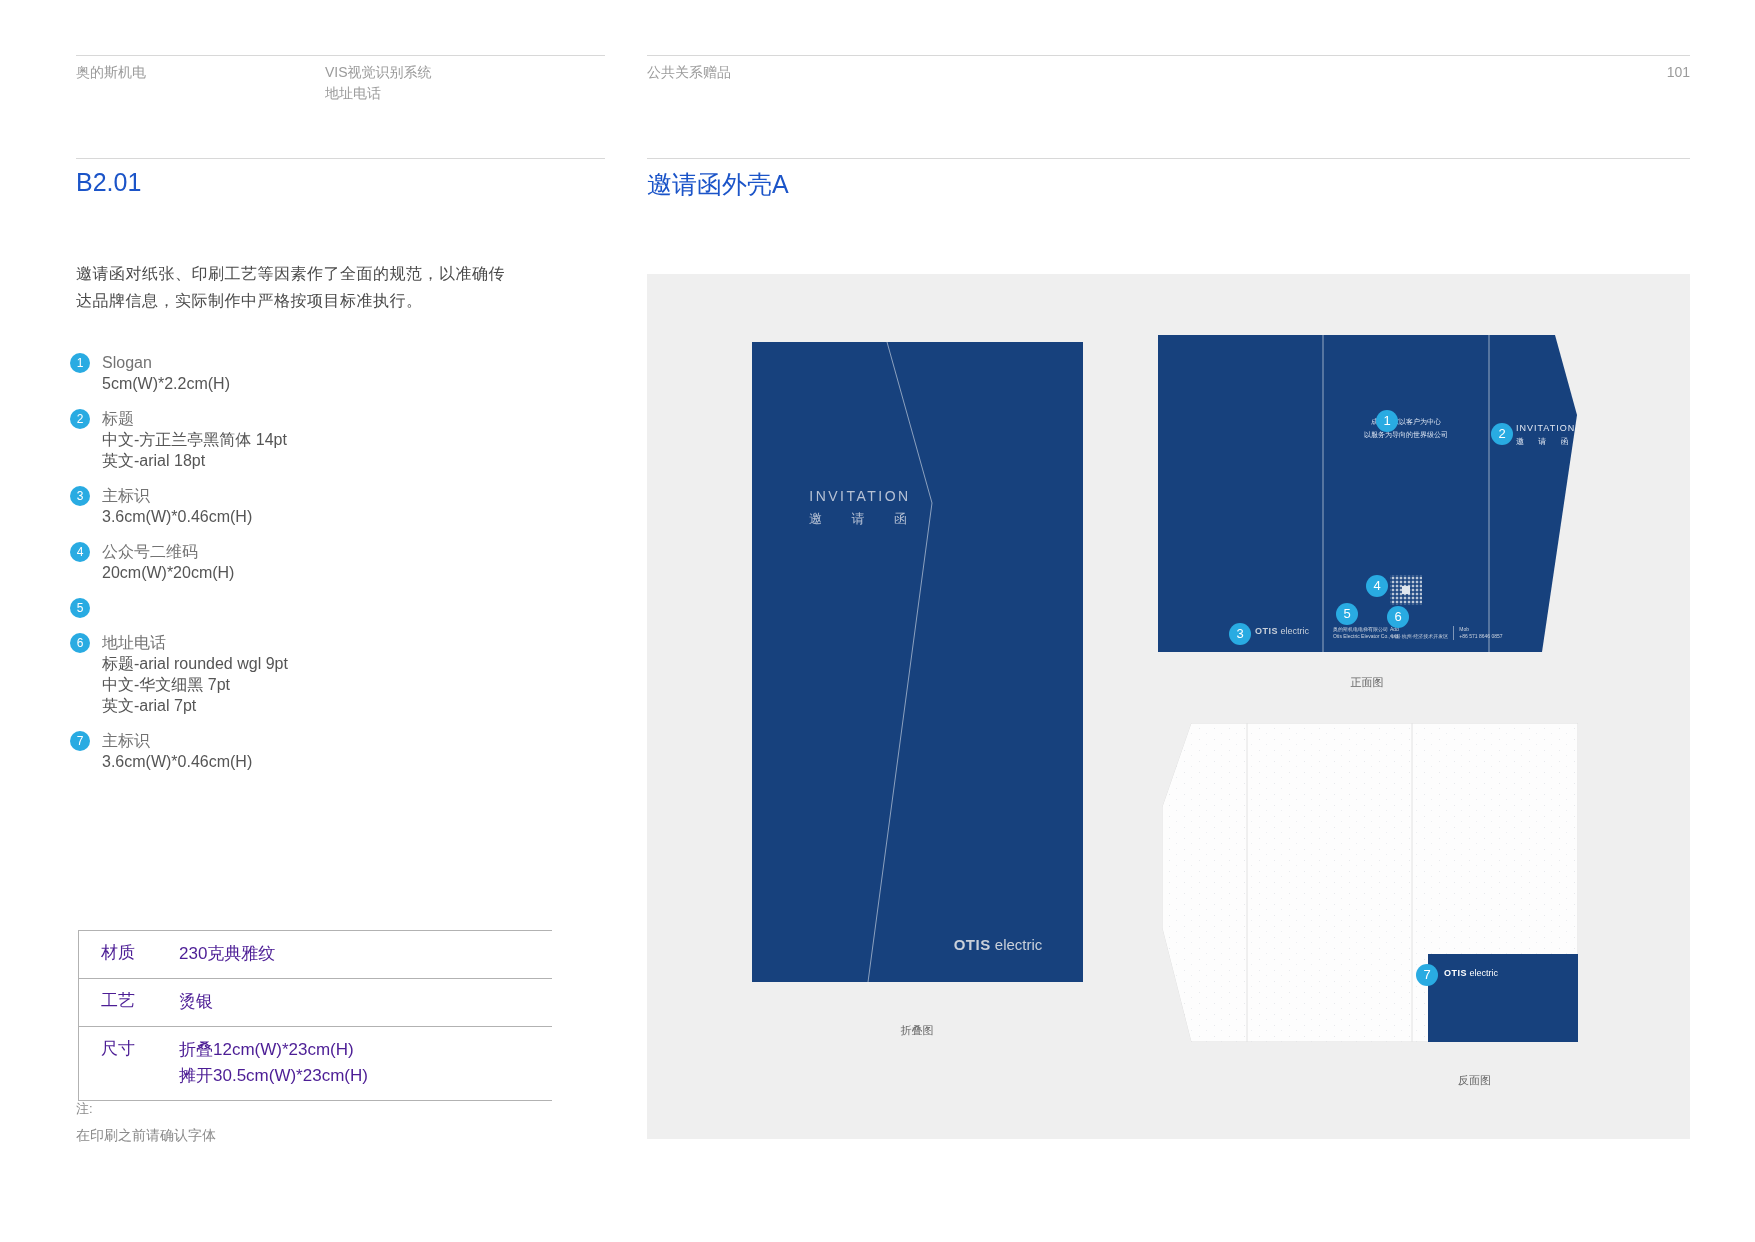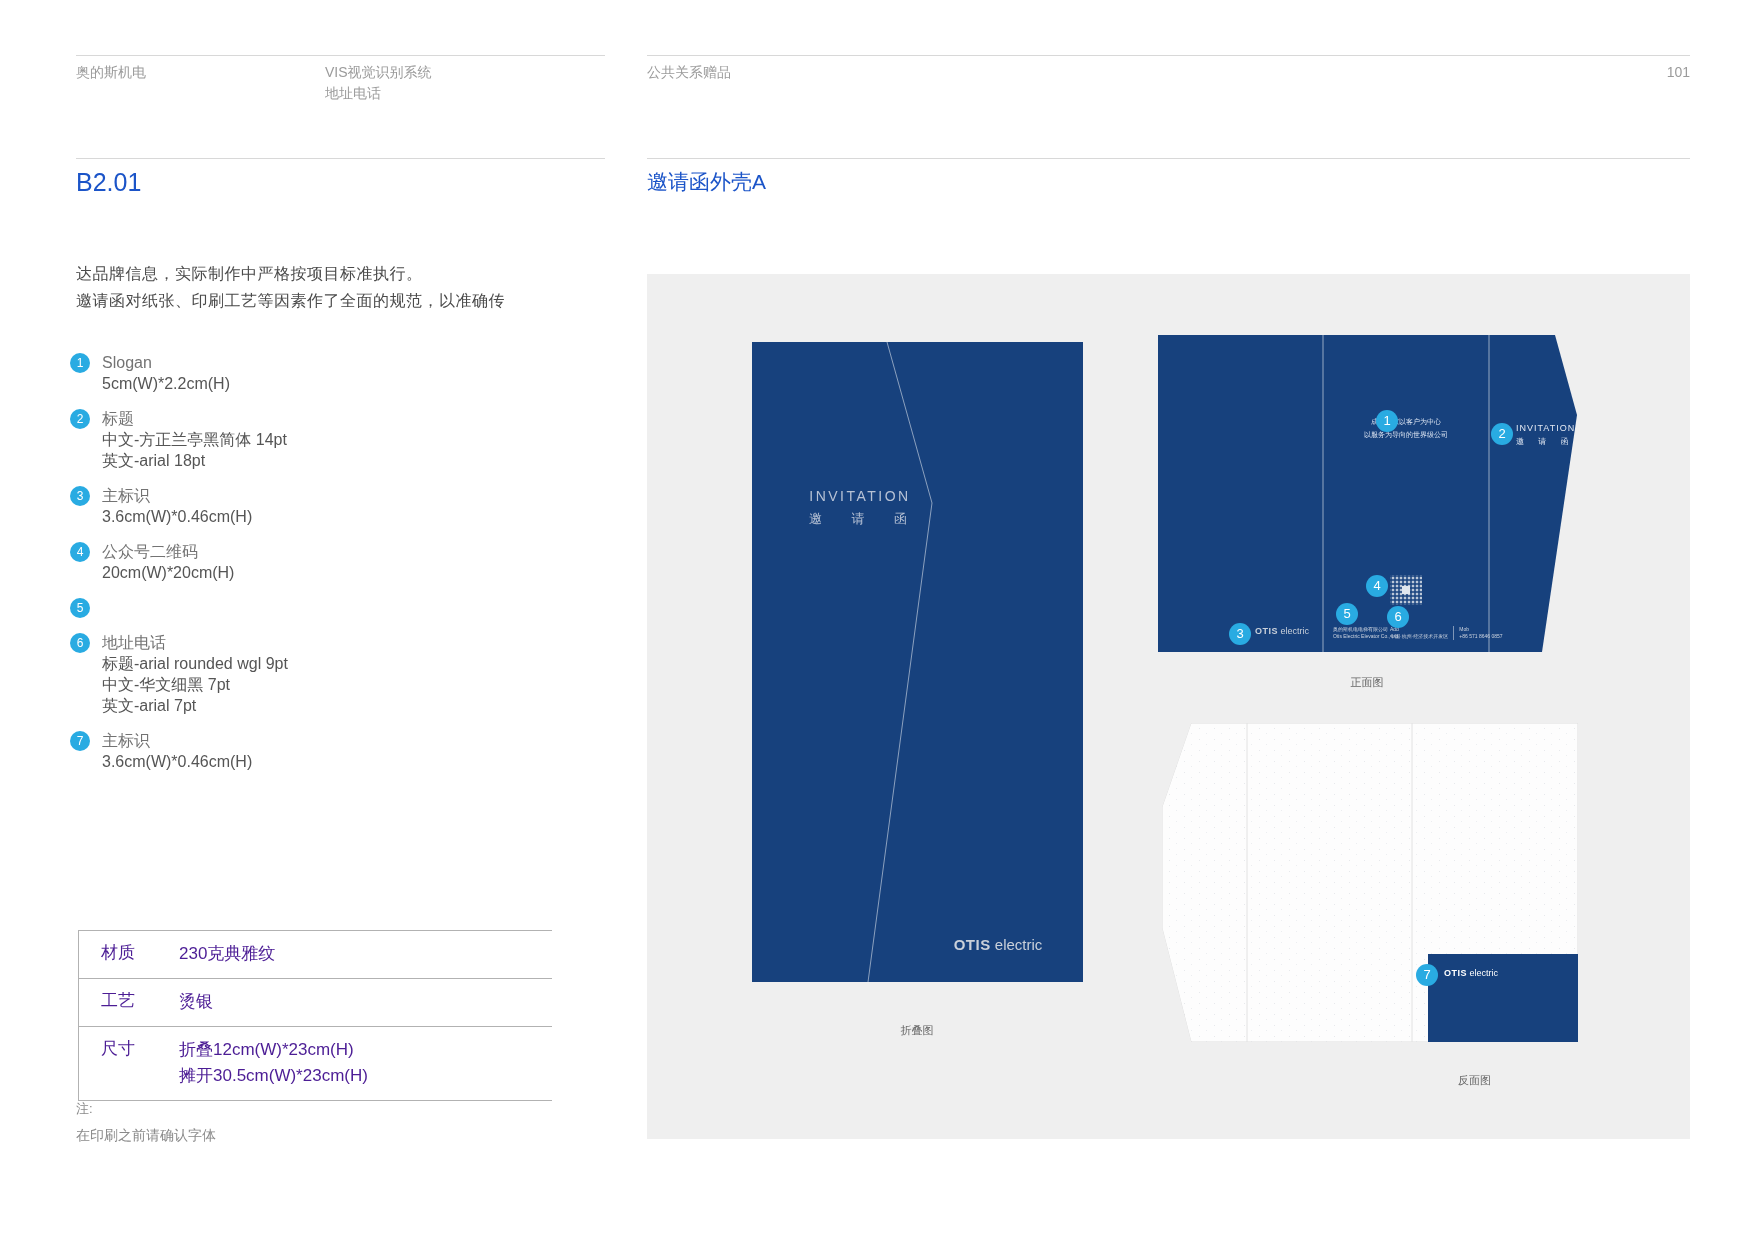--- a/index.html
+++ b/index.html
@@ -6,21 +6,21 @@
     --navy:#17417d; --accent:#29abe2; --hblue:#1b54c8; --panel:#efefef;
     --rule:#d8d8d8; --gray:#9b9b9b; --body:#4a4a4a; --cap:#666;
   }
   *{margin:0;padding:0;box-sizing:border-box;}
   html,body{background:#fff;}
   body{font-family:"Liberation Sans","DejaVu Sans",sans-serif;}
   .page{position:relative;width:1755px;height:1242px;background:#fff;overflow:hidden;}
   .rule{position:absolute;height:1px;background:var(--rule);}
   .htext{position:absolute;font-size:14px;color:var(--gray);line-height:21px;}
   .code{position:absolute;left:76px;top:168px;font-size:25px;color:var(--hblue);}
-  .title{position:absolute;left:647px;top:168px;font-size:21px;color:var(--hblue);}
+  .title{position:absolute;left:647px;top:168px;font-size:25px;color:var(--hblue);}
   .intro{position:absolute;left:76px;top:260px;font-size:16px;color:var(--body);line-height:27px;letter-spacing:.5px;}
   .list{position:absolute;left:70px;top:352px;width:480px;}
   .item{display:flex;margin-bottom:14px;}
   .dot{flex:0 0 20px;width:20px;height:20px;border-radius:50%;background:var(--accent);
        color:#fff;font-size:12px;line-height:20px;text-align:center;margin-right:12px;margin-top:1px;}
   .itx{font-size:16px;line-height:21px;color:#555;}
   .itx .lab{color:#737373;}
   .spec{position:absolute;left:78px;top:930px;width:474px;border-left:1px solid #b2b2b2;}
   .srow{border-top:1px solid #b2b2b2;padding:10px 0 11px 22px;font-size:17px;color:#4c1d95;display:flex;}
   .srow:last-child{border-bottom:1px solid #b2b2b2;}
@@ -83,22 +83,22 @@
     <div>地址电话</div>
   </div>
   <div class="htext" style="left:647px;top:62px;">公共关系赠品</div>
   <div class="htext" style="left:1590px;top:62px;width:100px;text-align:right;">101</div>
   <div class="rule" style="left:76px;top:158px;width:529px;"></div>
   <div class="rule" style="left:647px;top:158px;width:1043px;"></div>
   <div class="code">B2.01</div>
   <div class="title">邀请函外壳A</div>
 
   <div class="intro">
+    <div>邀请函对纸张、印刷工艺等因素作了全面的规范，以准确传</div>
     <div>达品牌信息，实际制作中严格按项目标准执行。</div>
-    <div>邀请函对纸张、印刷工艺等因素作了全面的规范，以准确传</div>
   </div>
 
   <div class="list">
     <div class="item">
       <div class="dot">1</div>
       <div class="itx">
           <div class="lab">Slogan</div>
         <div>5cm(W)*2.2cm(H)</div>
         </div>
     </div>

